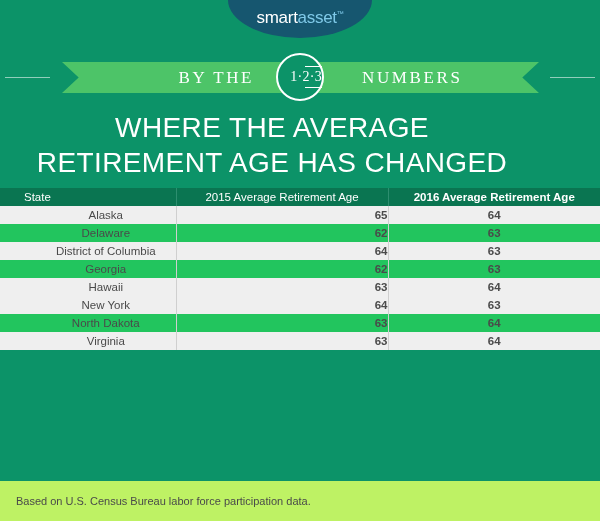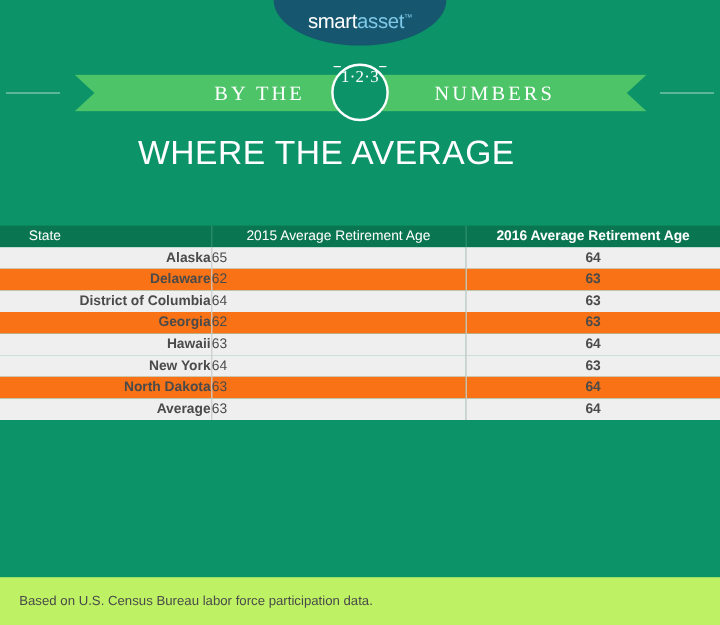--- a/index.html
+++ b/index.html
@@ -98,22 +98,22 @@
     top: 53px;
     left: 50%;
     transform: translateX(-50%);
     width: 48px;
     height: 48px;
     border-radius: 50%;
     background: #0C9368;
     border: 2px solid #FFFFFF;
     z-index: 4;
     display: flex;
-    flex-direction: row;
-    align-items: flex-start;
+    flex-direction: column;
+    align-items: flex-end;
     justify-content: center;
   }
   .badge-line {
     width: 17px;
     height: 1px;
     background: #FFFFFF;
   }
   .badge-num {
     color: #FFFFFF;
     font-family: "Liberation Serif", serif;
@@ -169,33 +169,33 @@
   .table thead th.c-2015 {
     text-align: center;
     width: 212px;
   }
   .table thead th.c-2016 {
     font-weight: 700;
     width: 212px;
   }
 
   .table tbody tr.odd  td { background: #EFEFEF; }
-  .table tbody tr.even td { background: #f97316; }
+  .table tbody tr.even td { background: #22c55e; }
 
   .table tbody td {
     color: #4A4A4A;
     border-right: 1px solid #CFCFCF;
   }
   .table tbody td:last-child { border-right: none; }
   .table tbody td.c-state {
-    text-align: right;
+    text-align: center;
     padding-left: 36px;
-    font-weight: 700;
-  }
-  .table tbody td.c-2015 { text-align: left; font-weight: 400; }
+    font-weight: 400;
+  }
+  .table tbody td.c-2015 { text-align: right; font-weight: 700; }
   .table tbody td.c-2016 { text-align: center; font-weight: 700; }
 
   
   .footer {
     position: absolute;
     left: 0;
     bottom: 0;
     width: 600px;
     height: 40px;
     background: #bef264;
@@ -228,20 +228,21 @@
 </div>
 
 <div class="badge-circle">
   <div class="badge-line"></div>
   <div class="badge-num">1·2·3</div>
   <div class="badge-line"></div>
 </div>
 
 <h1 class="title">
   <span class="l1">WHERE THE AVERAGE</span>
+  <span class="l2">RETIREMENT AGE HAS CHANGED</span>
 </h1>
 
 <table class="table">
   <thead>
     <tr>
       <th class="c-state">State</th>
       <th class="c-2015">2015 Average Retirement Age</th>
       <th class="c-2016">2016 Average Retirement Age</th>
     </tr>
   </thead>
@@ -275,21 +276,21 @@
       <td class="c-state">New York</td>
       <td class="c-2015">64</td>
       <td class="c-2016">63</td>
     </tr>
     <tr class="even">
       <td class="c-state">North Dakota</td>
       <td class="c-2015">63</td>
       <td class="c-2016">64</td>
     </tr>
     <tr class="odd">
-      <td class="c-state">Average</td>
+      <td class="c-state">Virginia</td>
       <td class="c-2015">63</td>
       <td class="c-2016">64</td>
     </tr>
   </tbody>
 </table>
 
 <div class="footer">
   <span class="footer-text">Based on U.S. Census Bureau labor force participation data.</span>
 </div>
 

